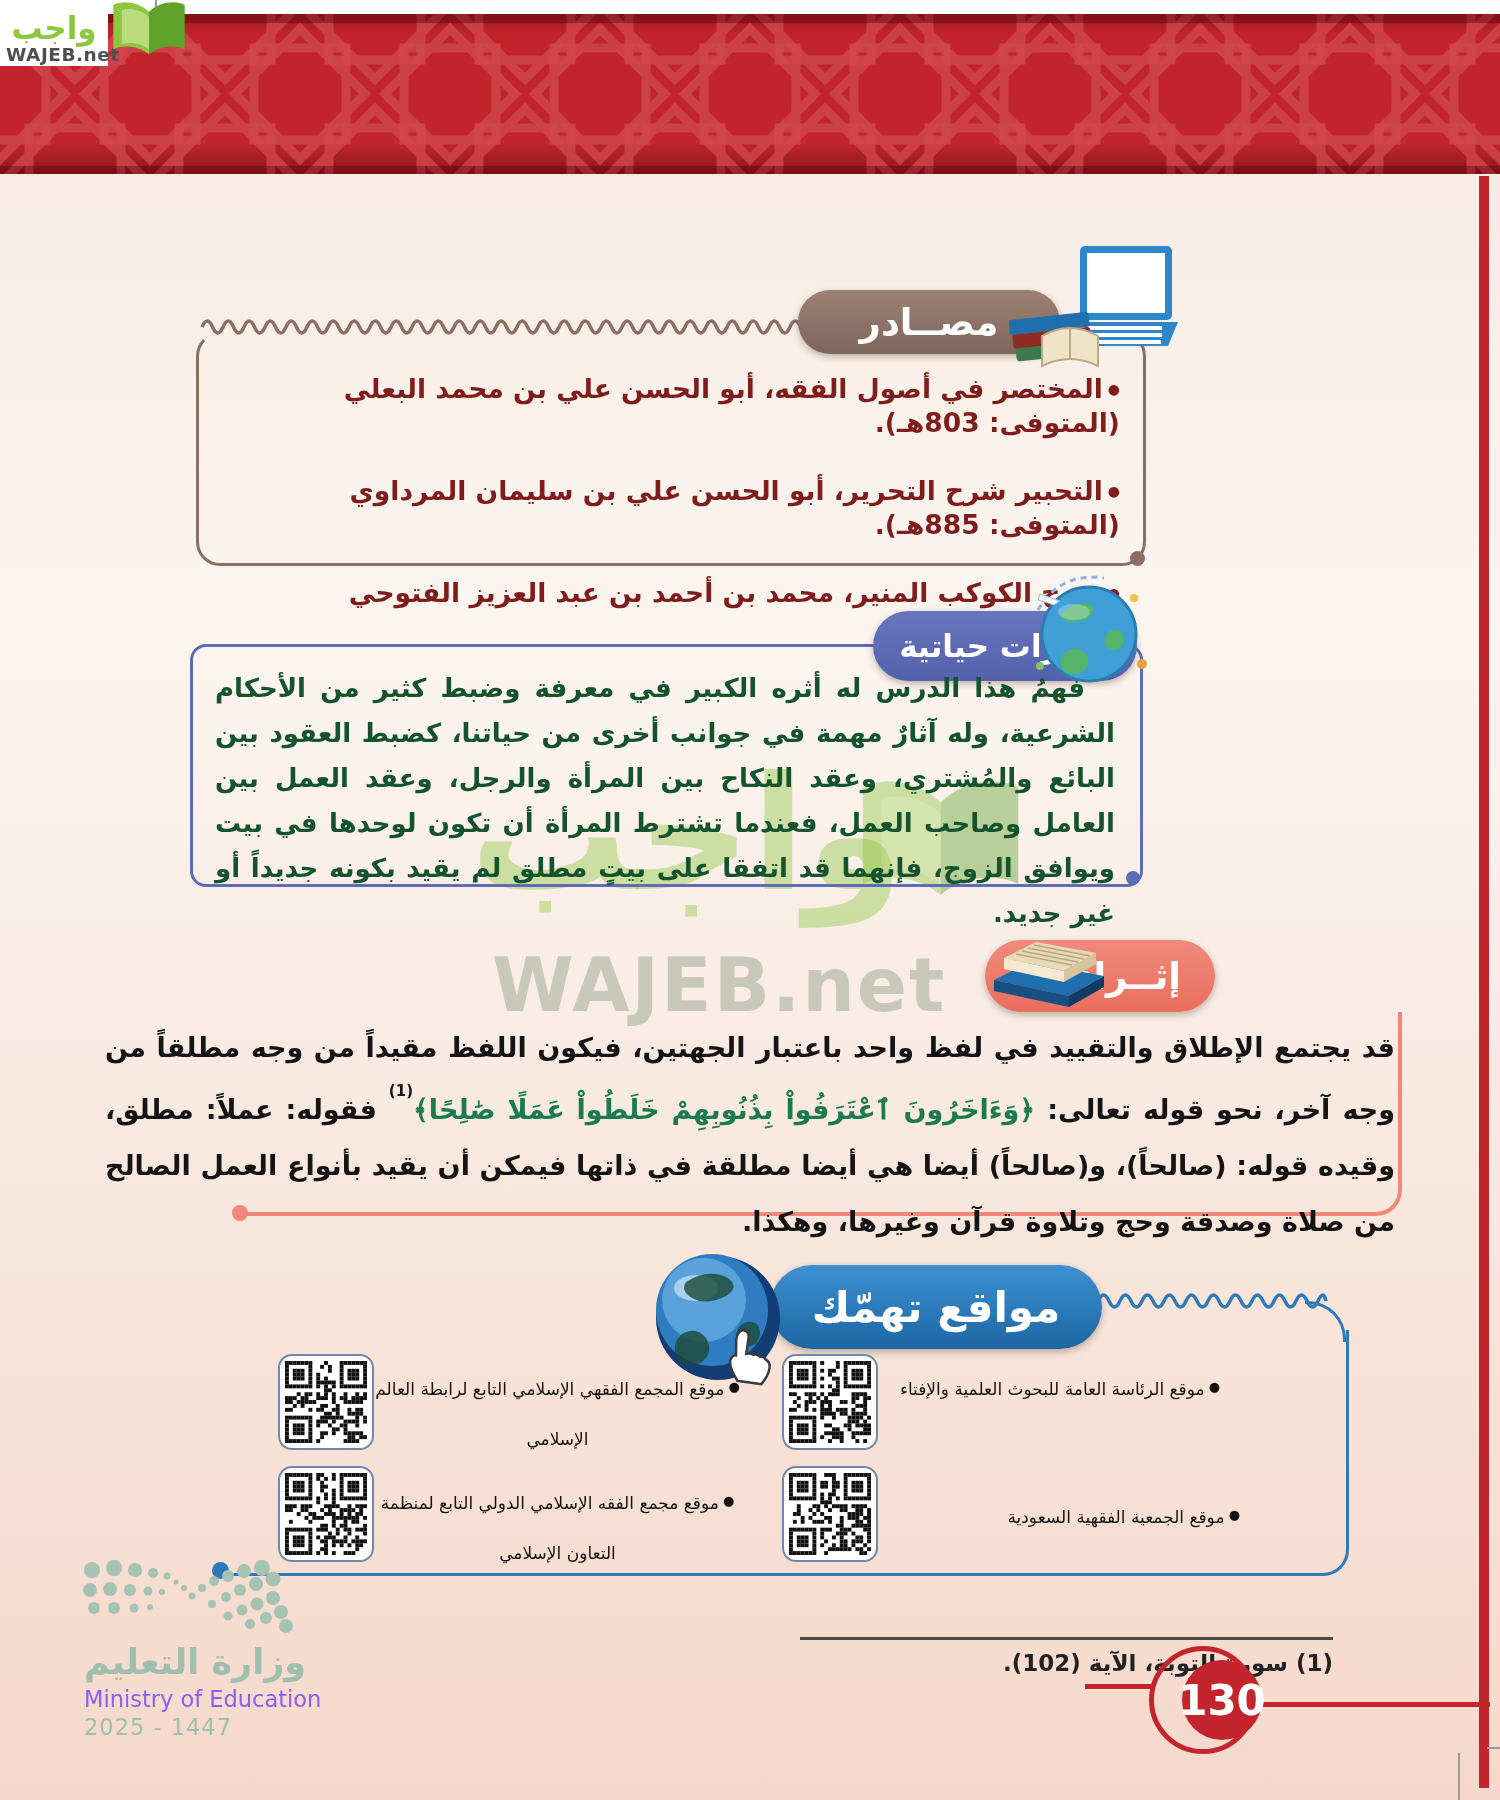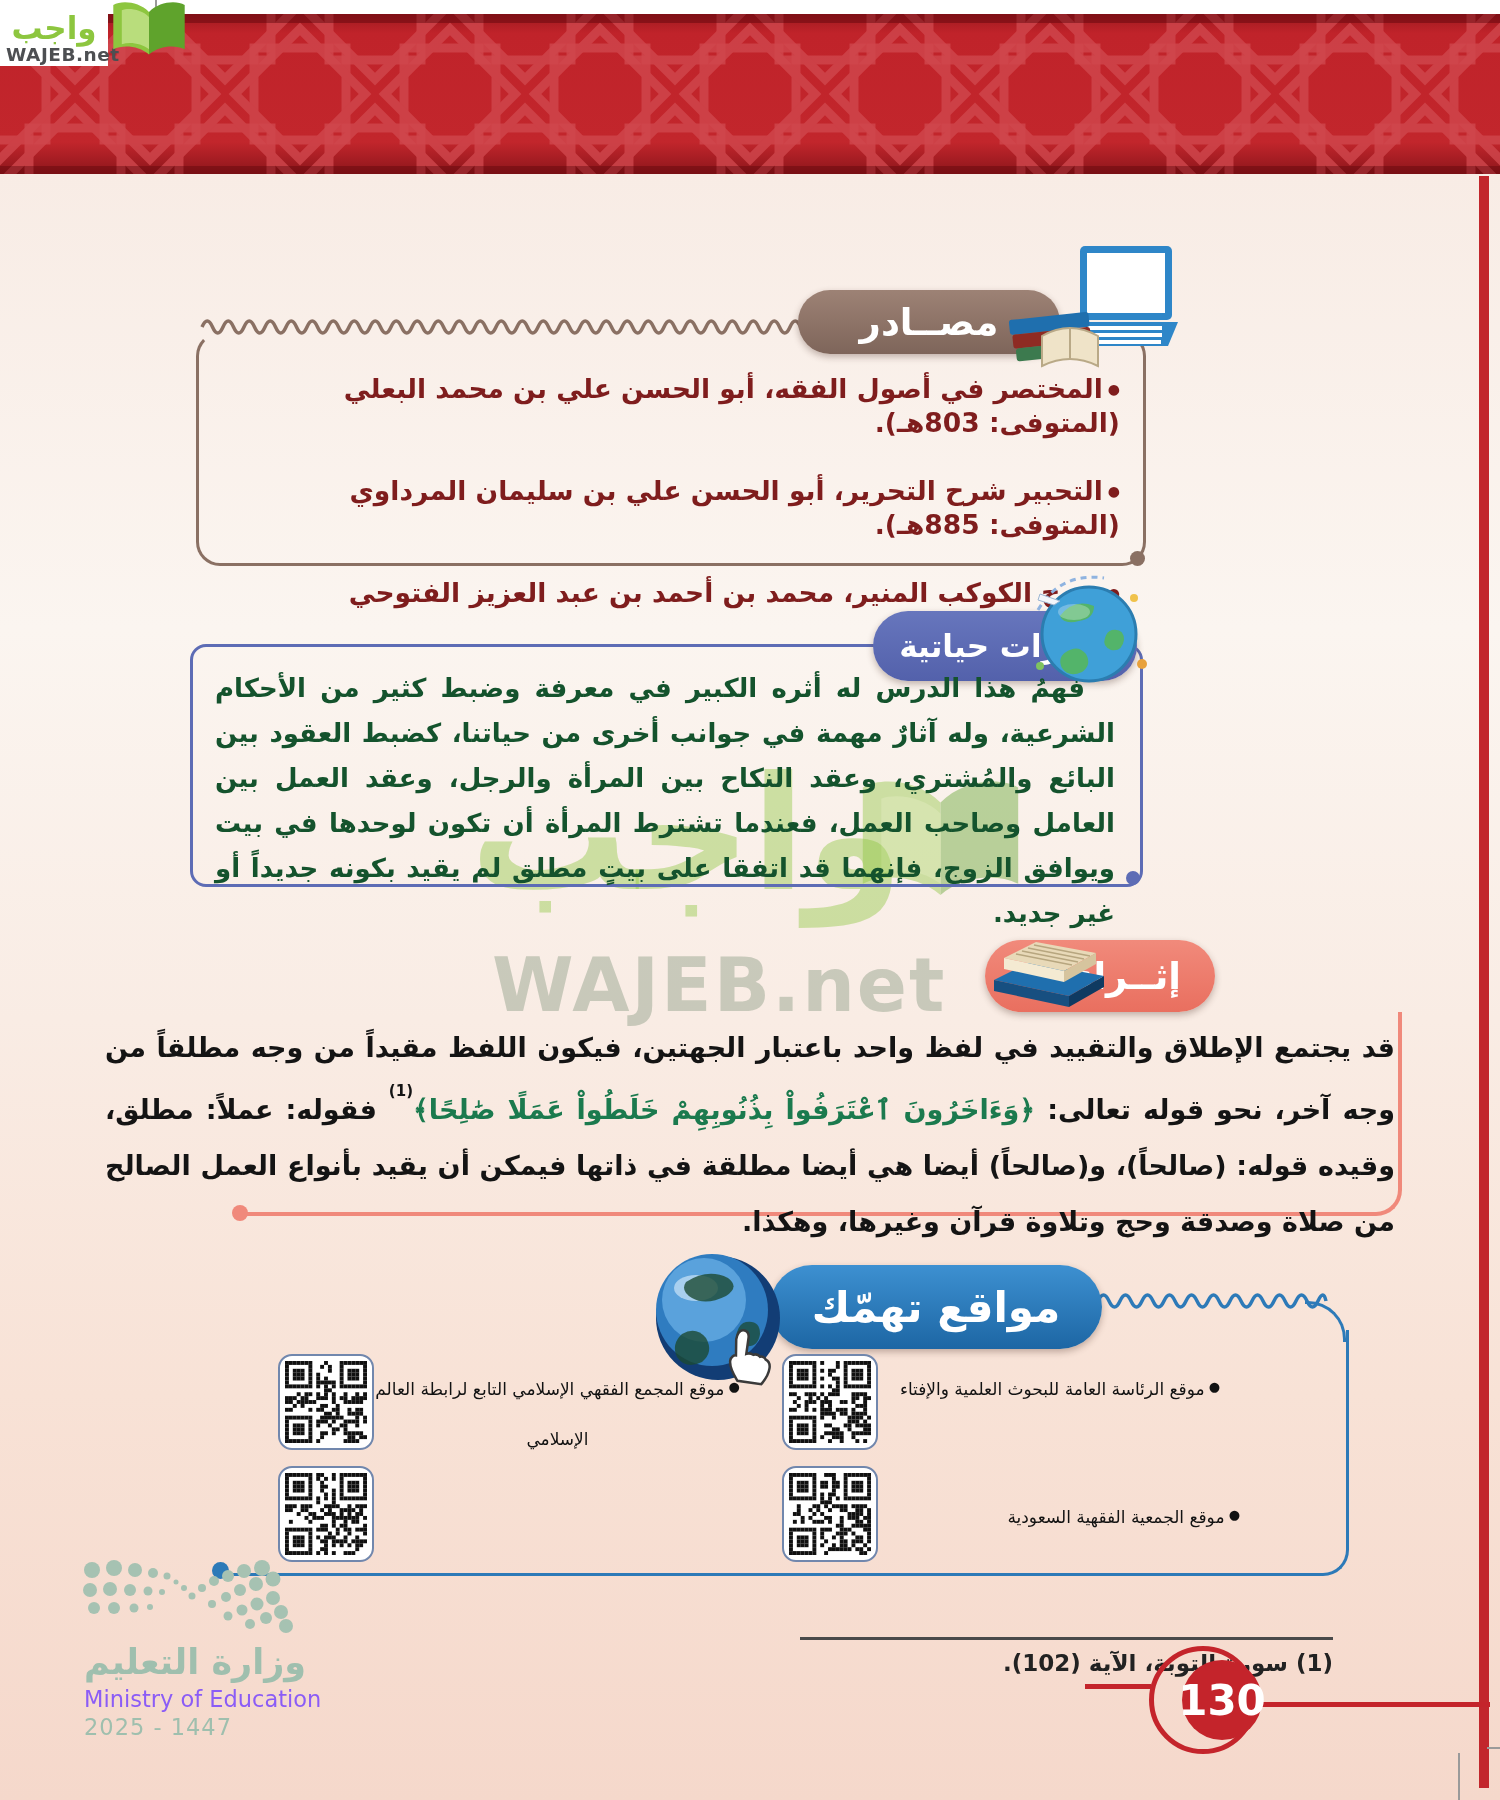--- a/index.html
+++ b/index.html
@@ -1145,20 +1145,21 @@
             <rect x="64" y="80" width="4" height="4"></rect>
             <rect x="68" y="80" width="4" height="4"></rect>
           </g>
         </svg>
       </div>
     </div>
 
   <div class="abs site-label lbl-a">موقع الرئاسة العامة للبحوث العلمية والإفتاء</div>
   <div class="abs site-label lbl-b">موقع الجمعية الفقهية السعودية</div>
   <div class="abs site-label lbl-c">موقع المجمع الفقهي الإسلامي التابع لرابطة العالم الإسلامي</div>
+  <div class="abs site-label lbl-d">موقع مجمع الفقه الإسلامي الدولي التابع لمنظمة التعاون الإسلامي</div>
 
   <div class="abs fn-rule"></div>
   <div class="abs fn-text">(1) سورة التوبة، الآية (102).</div>
 
   <div class="abs badge-line" style="left:1085px;top:1684px;width:66px;"></div>
   <div class="abs badge-line" style="left:1255px;top:1702px;width:235px;"></div>
   <div class="abs badge-ring"></div>
   <div class="abs badge-core">130</div>
 
   <svg id="moeDots" class="abs" style="left:80px;top:1556px;" width="215" height="80" viewBox="0 0 215 80">

